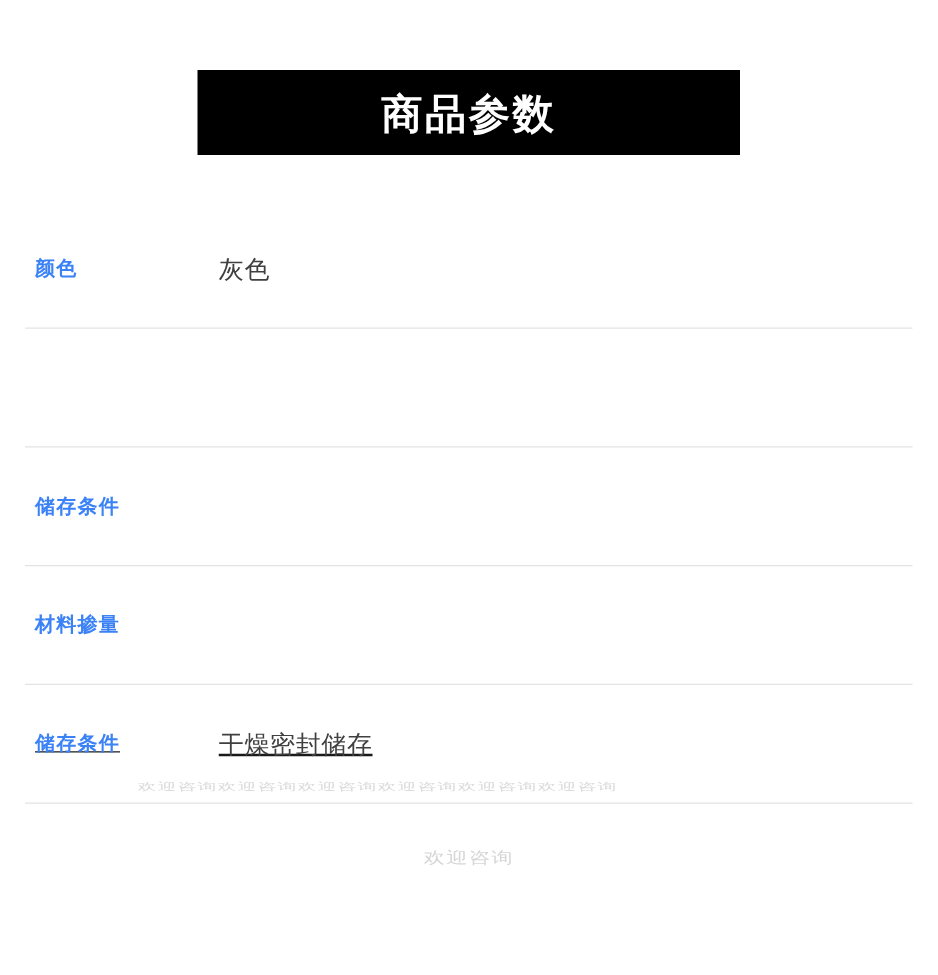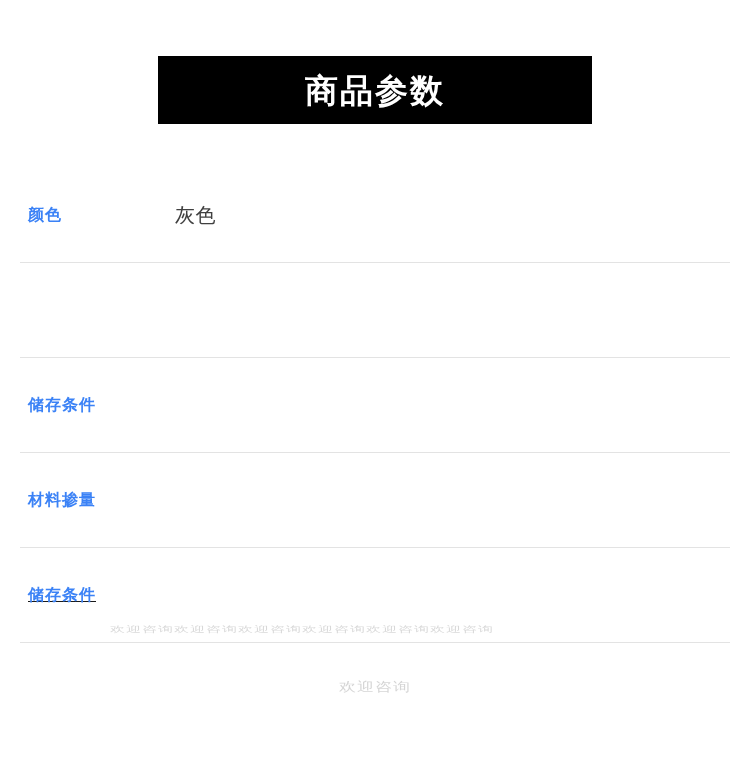--- a/index.html
+++ b/index.html
@@ -121,20 +121,21 @@
     <div class="spec-row">
       <div class="spec-label">储存条件</div>
     </div>
 
     <div class="spec-row">
       <div class="spec-label">材料掺量</div>
     </div>
 
     <div class="spec-row">
       <div class="spec-label">储存条件</div>
+      <div class="spec-value">干燥密封储存</div>
     </div>
 
   </div>
 
   <div class="watermark-strip">欢迎咨询欢迎咨询欢迎咨询欢迎咨询欢迎咨询欢迎咨询</div>
   <div class="watermark-center">欢迎咨询</div>
 
 </div>
 
 </body></html>

